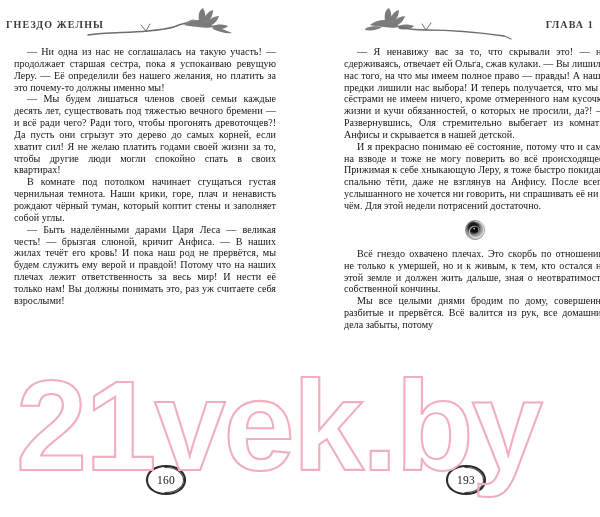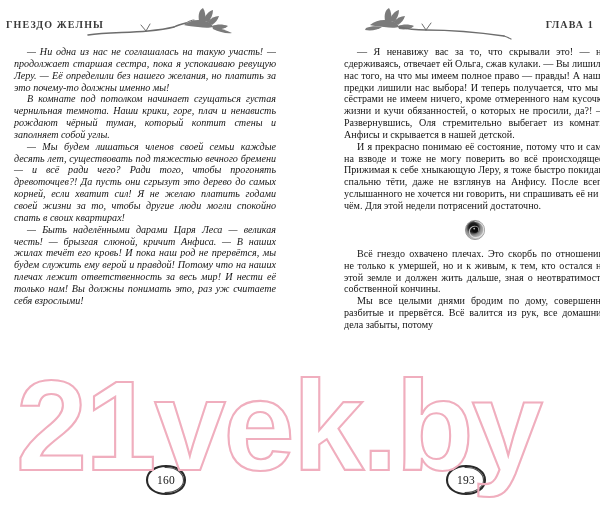--- a/index.html
+++ b/index.html
@@ -67,21 +67,21 @@
     position: absolute;
     top: 46px;
     width: 262px;
     font-size: 10.1px;
     line-height: 11.85px;
     text-align: justify;
     text-justify: inter-word;
     color: #141414;
     hyphens: manual;
   }
-  .page-left .column  { left: 14px; font-style: italic; }
+  .page-left .column  { left: 14px; }
   .page-right .column { left: 44px; }
 
   .column p {
     margin: 0;
     text-indent: 13px;
   }
 
   
   .divider {
     margin: 7px 0 7px 0;
@@ -165,22 +165,22 @@
           <path d="M121 14 C 125 10, 129 8, 133 8 C 132 12, 129 15, 126 17 Z"></path>
           <path d="M126 18 C 131 16, 137 16, 142 18 C 139 21, 133 22, 127 21 Z"></path>
           <path d="M127 19 C 133 20, 140 22, 146 25 C 141 26, 133 24, 127 21 Z"></path>
         </g>
         <path d="M100 15 C 103 13, 106 12, 108 12" stroke="#6d6d6d" stroke-width="1" fill="none" stroke-linecap="round"></path>
       </svg>
     </div>
 
     <div class="column">
       <p>— Ни одна из нас не соглашалась на такую участь! — продолжает старшая сестра, пока я успокаиваю ревущую Леру. — Её определили без нашего желания, но платить за это почему-то должны именно мы!</p>
+      <p>— Мы будем лишаться членов своей семьи каждые десять лет, существовать под тяжестью вечного бремени — и всё ради чего? Ради того, чтобы прогонять древоточцев?! Да пусть они сгрызут это дерево до самых корней, если хватит сил! Я не желаю платить годами своей жизни за то, чтобы другие люди могли спокойно спать в своих квартирах!</p>
       <p>В комнате под потолком начинает сгущаться густая чернильная темнота. Наши крики, горе, плач и ненависть рождают чёрный туман, который коптит стены и заполняет собой углы.</p>
-      <p>— Мы будем лишаться членов своей семьи каждые десять лет, существовать под тяжестью вечного бремени — и всё ради чего? Ради того, чтобы прогонять древоточцев?! Да пусть они сгрызут это дерево до самых корней, если хватит сил! Я не желаю платить годами своей жизни за то, чтобы другие люди могли спокойно спать в своих квартирах!</p>
       <p>— Быть наделёнными дарами Царя Леса — великая честь! — брызгая слюной, кричит Анфиса. — В наших жилах течёт его кровь! И пока наш род не прервётся, мы будем служить ему верой и правдой! Потому что на наших плечах лежит ответственность за весь мир! И нести её только нам! Вы должны понимать это, раз уж считаете себя взрослыми!</p>
     </div>
 
     <div class="folio">
       <div class="folio-wrap">
         <svg class="folio-ring" viewBox="0 0 44 32">
           <path d="M22 2 C 33 2, 41 8, 41 16 C 41 24, 33 30, 22 30 C 11 30, 3 24, 3 16 C 3 8, 11 2, 22 2 Z" fill="none" stroke="#2a2a2a" stroke-width="2.1" stroke-linecap="round"></path>
           <path d="M21 3.5 C 32 3, 39.5 9, 39.5 16.5 C 39.5 23, 32 28.5, 21 28.6" fill="none" stroke="#4a4a4a" stroke-width="1.1" stroke-linecap="round"></path>
         </svg>
         <span class="folio-num">160</span>

